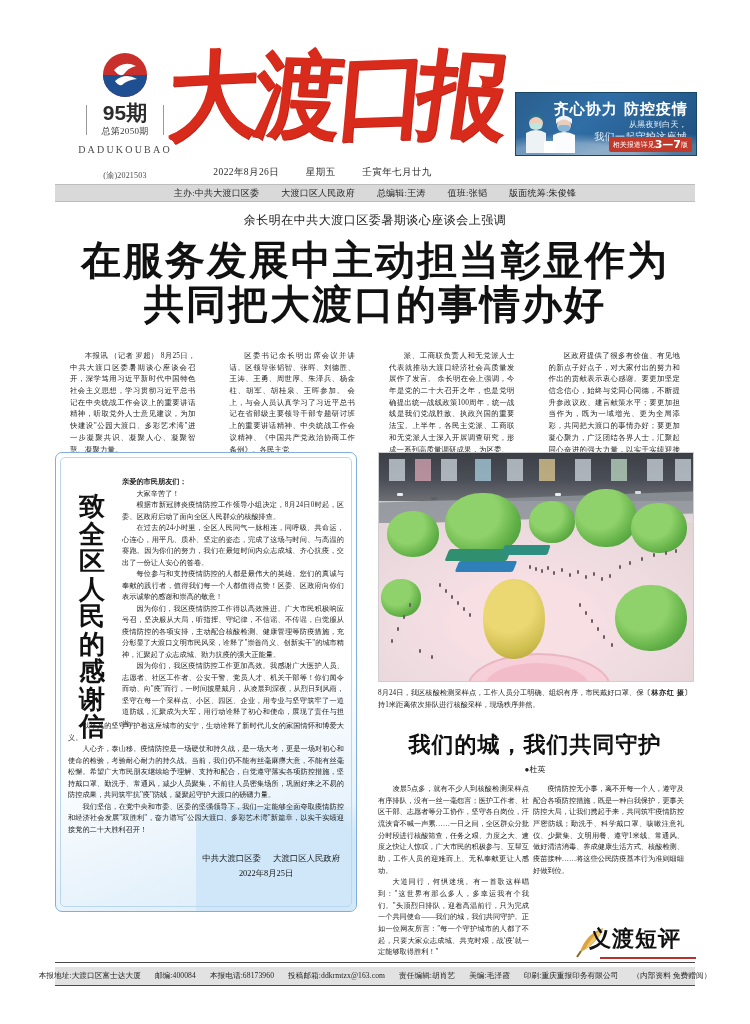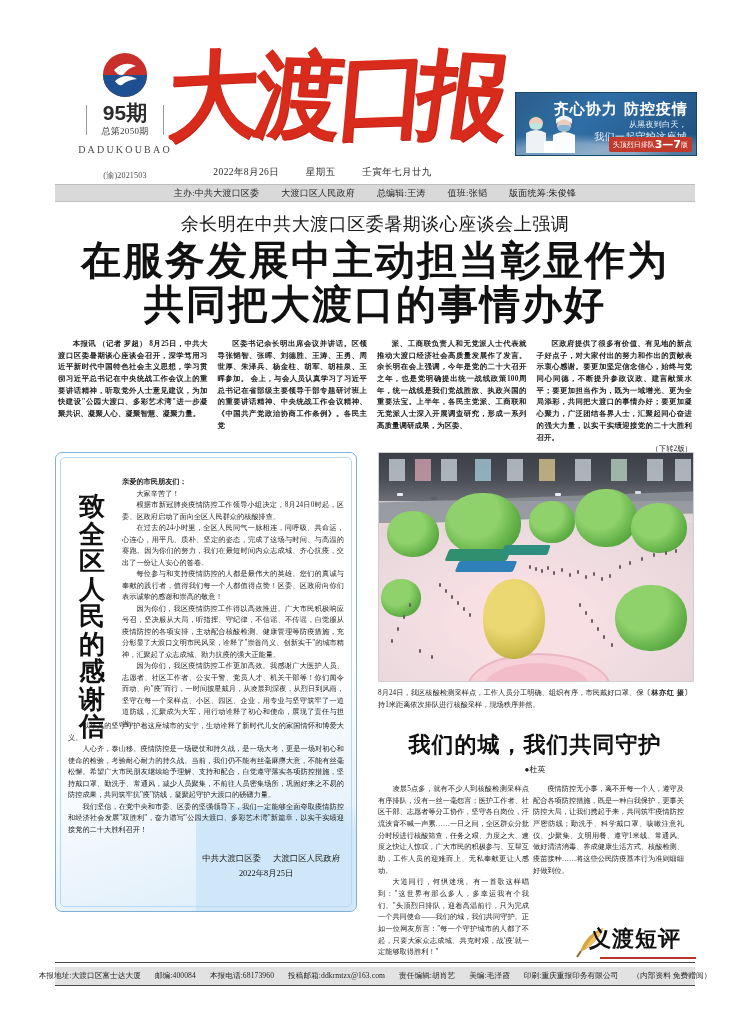--- a/index.html
+++ b/index.html
@@ -54,33 +54,33 @@
               font-size:9.5px; color:#2b2b2b; letter-spacing:.4px; }
   .dateline span { margin:0 12px; }
 
   .pubbar { position:absolute; left:55px; top:184px; width:640px; height:16px;
             background:#d9d9d9; border-top:1px solid #bdbdbd; border-bottom:1px solid #bdbdbd;
             display:flex; align-items:center; justify-content:center; gap:22px;
             font-size:9px; color:#262626; letter-spacing:.2px; }
 
   
   .kicker { position:absolute; left:0; top:212px; width:750px; text-align:center;
-            font-family:"DejaVu Sans","Liberation Sans",sans-serif; font-size:18px; color:#1a1a1a; letter-spacing:.5px; }
+            font-family:"DejaVu Sans","Liberation Sans",sans-serif; font-size:12px; color:#1a1a1a; letter-spacing:.5px; }
   .headline { position:absolute; left:0; width:750px; text-align:center;
               font-family:"DejaVu Sans","Liberation Sans",sans-serif; font-weight:bold;
               font-size:40px; color:#111; letter-spacing:2px; line-height:1.12; }
   .h1 { top:238px; }
   .h2 { top:282px; }
 
   .lead-cols { position:absolute; left:58px; top:338px; width:634px; height:100px;
                display:flex; gap:10px; }
   .lead-col { width:152px; }
   .lead-col.wide { width:158px; }
   .bodytext { font-size:7.4px; line-height:1.58; text-align:justify; color:#1e1e1e; letter-spacing:.1px; }
-  .bodytext p { margin:0; text-indent:2em;font-weight:bold; }
+  .bodytext p { margin:12px; text-indent:2em; }
   .jump { text-align:right; font-size:7.4px; margin-top:1px; }
 
   
   .letter {
     position:absolute; left:55px; top:452px; width:300px; height:458px;
     border:1px solid #7fb0d8; border-radius:7px; overflow:hidden;
     background:linear-gradient(160deg,#ffffff 0%,#ffffff 55%,#eaf4fc 78%,#d7ebf9 100%);
   }
   .letter-inner { position:absolute; inset:4px; border:1px solid #b9d8ef; border-radius:5px; background:transparent; }
   .letter-blob { position:absolute; right:-30px; bottom:-46px; width:190px; height:150px;
@@ -197,21 +197,21 @@
           <ellipse cx="44" cy="18" rx="7" ry="7" fill="#e9cdbd"></ellipse>
           <path d="M36 17 Q44 8 52 17 L52 12 Q44 5 36 12 Z" fill="#f2f5f8"></path>
           <path d="M33 46 L33 28 Q44 22 55 28 L55 46 Z" fill="#fafcfe"></path>
           <rect x="38" y="18" width="12" height="6" rx="3" fill="#8ab6d8"></rect>
           <rect x="24" y="34" width="10" height="12" rx="1" fill="#ffffff"></rect>
         </svg>
       </div>
       <div class="ad-t1">齐心协力  防控疫情</div>
       <div class="ad-t2">从黑夜到白天，</div>
       <div class="ad-t3">我们一起守护这座城</div>
-      <div class="ad-badge"><span>头顶烈日排队</span><b>3—7</b><span>版</span></div>
+      <div class="ad-badge"><span>相关报道详见</span><b>3—7</b><span>版</span></div>
     </div>
   </div>
 
   <div class="dateline">
     <span>2022年8月26日</span>
     <span>星期五</span>
     <span>壬寅年七月廿九</span>
   </div>
 
   <div class="pubbar">

